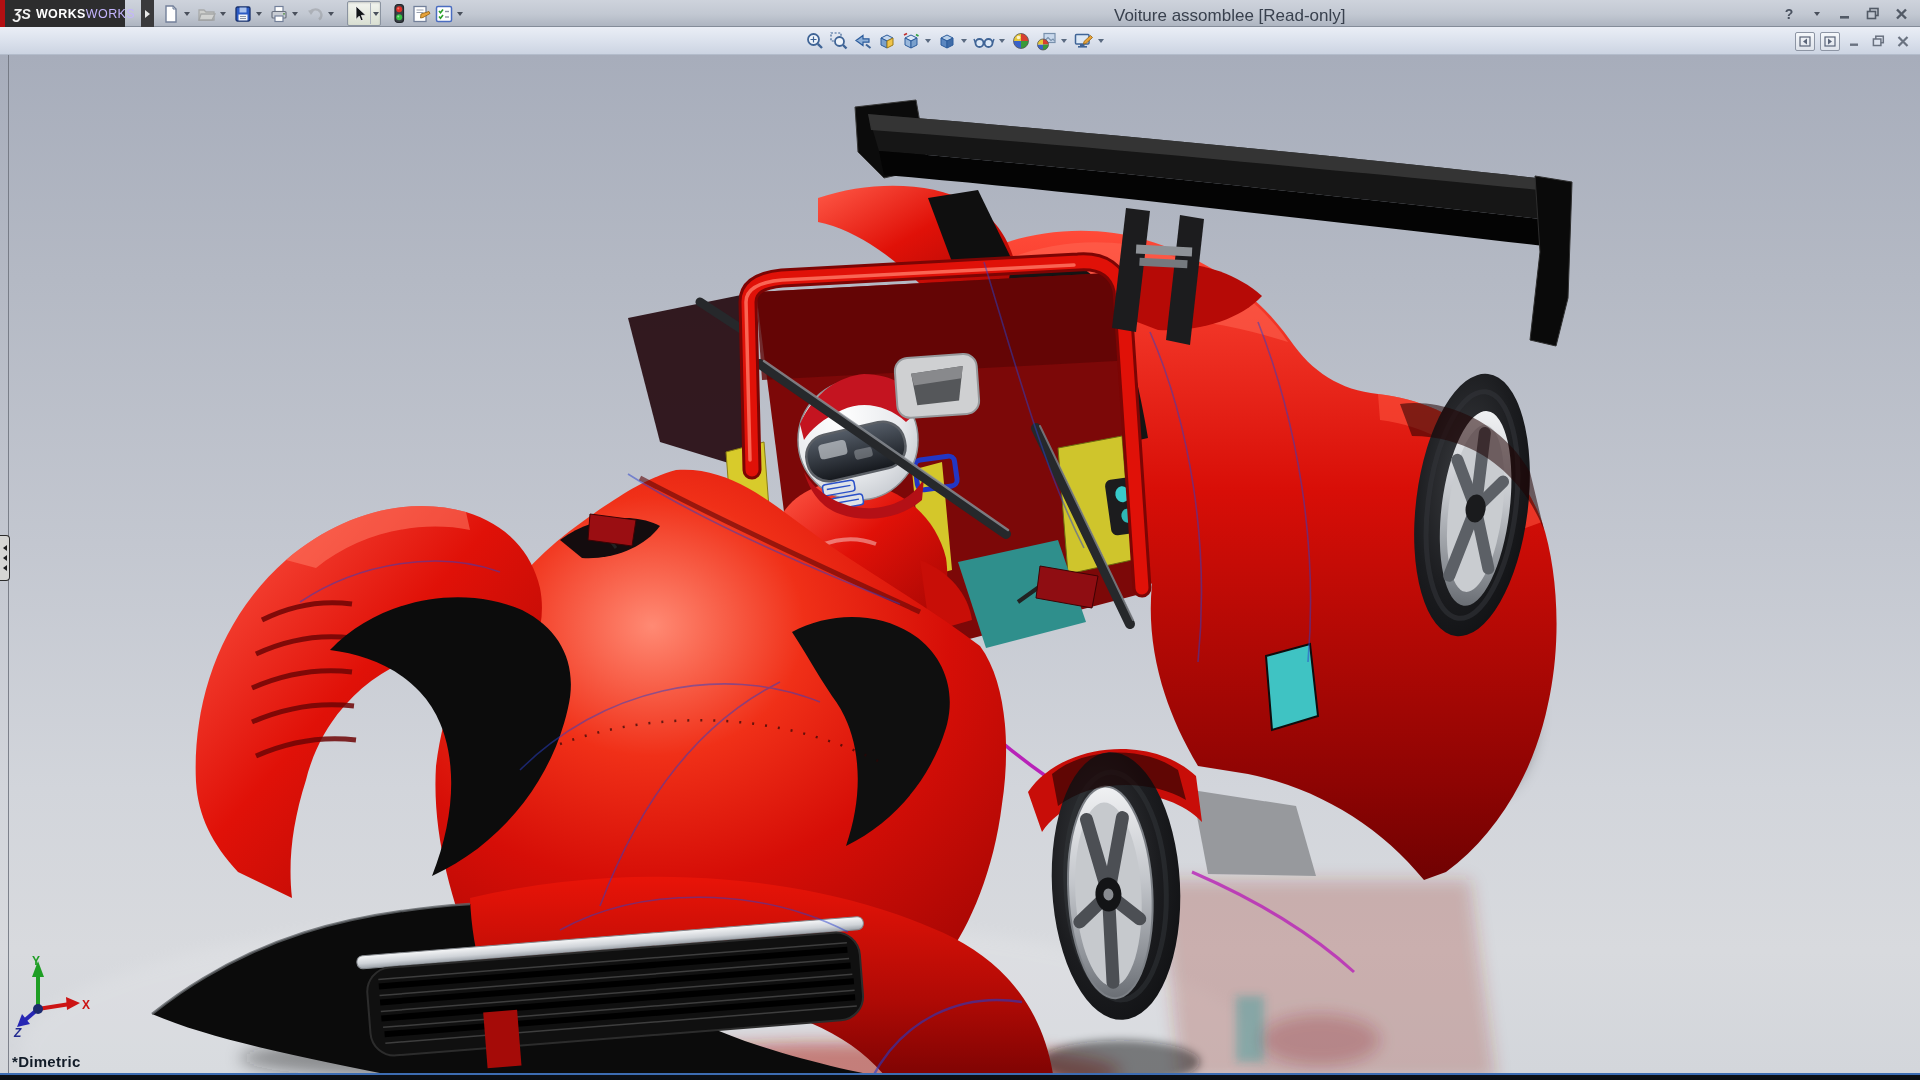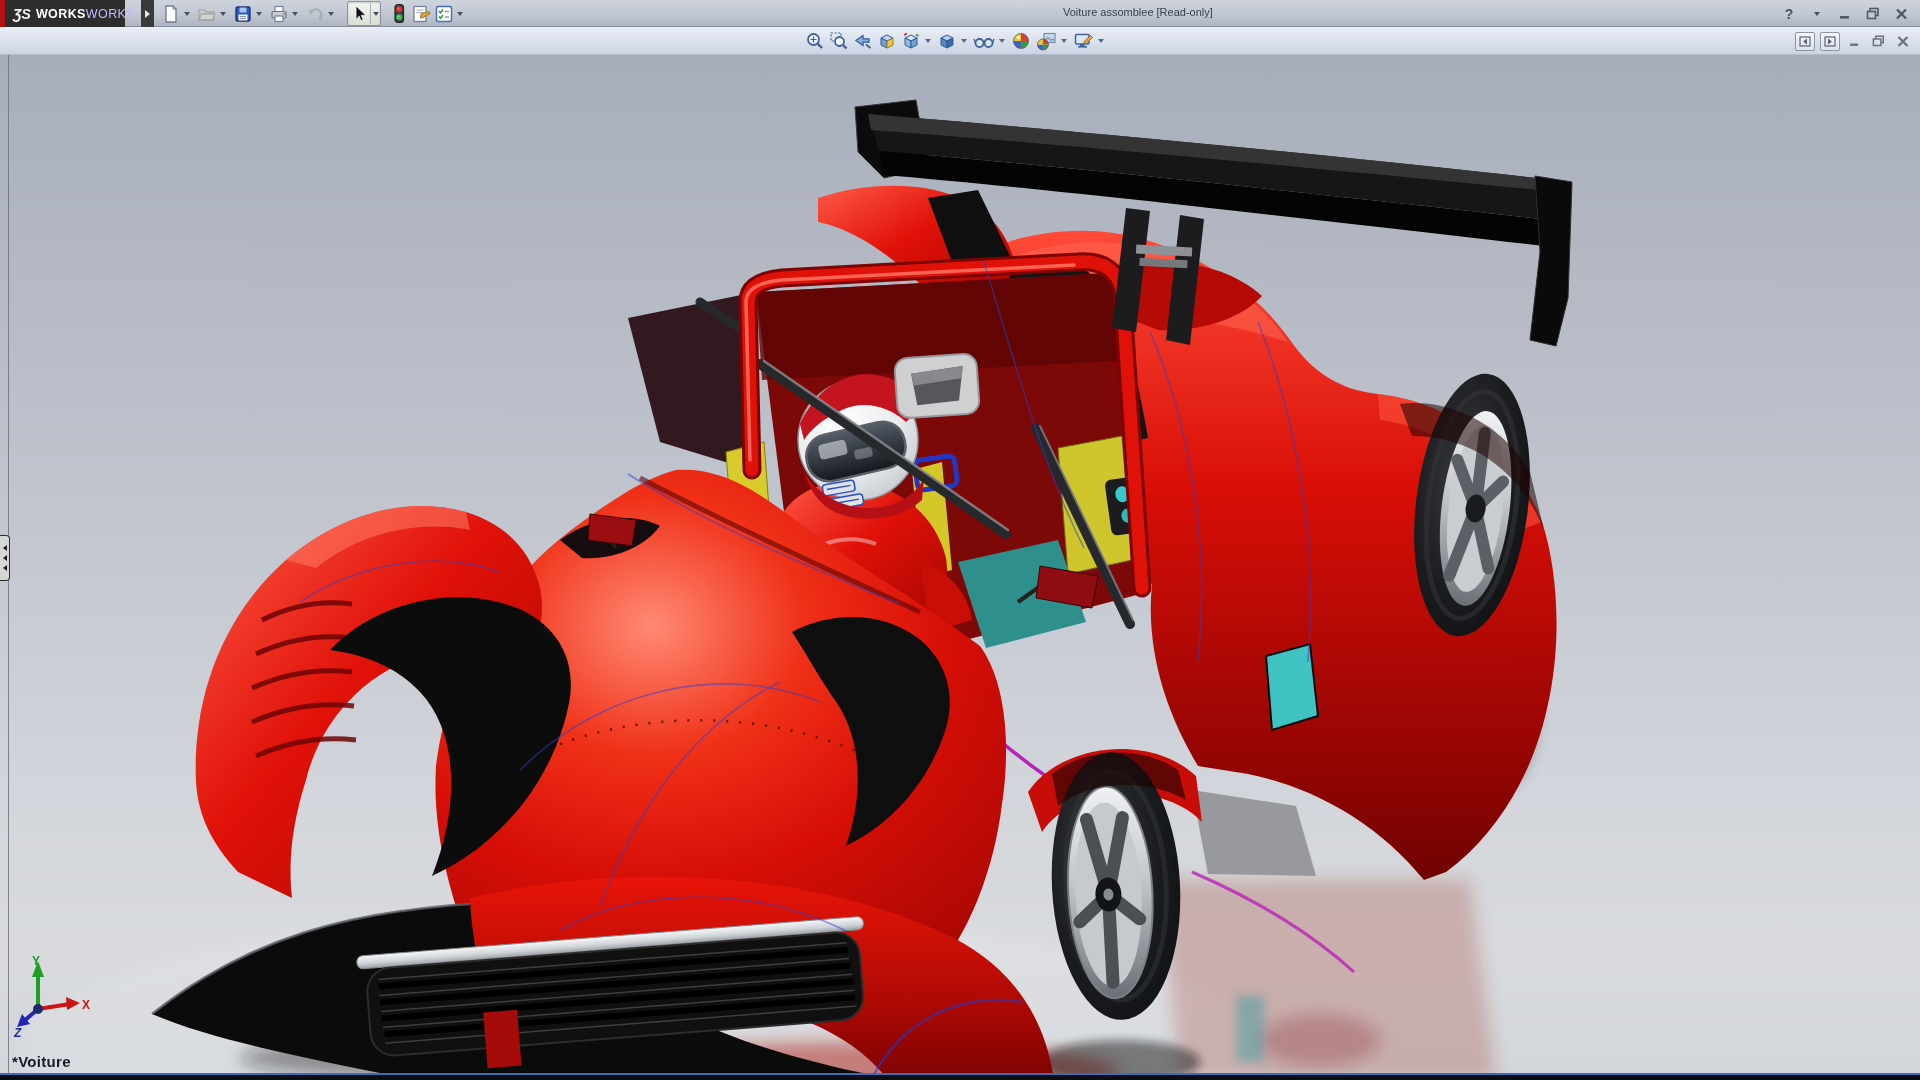--- a/index.html
+++ b/index.html
@@ -33,21 +33,21 @@
   .main-toolbar{position:absolute;left:160px;top:2px;height:23px;display:flex;align-items:center;}
   .tbtn{height:21px;display:flex;align-items:center;border-radius:2px;cursor:pointer;padding:0 1px;}
   .tbtn svg{display:block;}
   .tbtn.disabled{opacity:.45;filter:grayscale(.7);cursor:default;}
   .drop{width:9px;height:21px;display:flex;align-items:center;justify-content:center;cursor:pointer;margin-right:5px;}
   .drop i{width:0;height:0;border-left:3.5px solid transparent;border-right:3.5px solid transparent;border-top:4px solid #49505c;}
   .gap{width:7px;}
   .sel-box{display:flex;align-items:center;height:23px;background:linear-gradient(180deg,#f3f5f0,#d9dfd2);
     border:1px solid #8a93a0;border-radius:2px;box-shadow:inset 0 1px 2px rgba(0,0,0,.18);}
   .sel-box .drop{border-left:1px solid #aab1bc;margin-right:0;}
-  .title-text{position:absolute;left:1063px;top:6px;font-size:11px;color:#39414e;}
+  .title-text{position:absolute;left:1114px;top:6px;font-size:17px;color:#39414e;}
   .win-controls{position:absolute;right:8px;top:0;height:27px;display:flex;align-items:center;gap:6px;}
   .wc{width:22px;height:20px;display:flex;align-items:center;justify-content:center;cursor:pointer;color:#525a66;}
   .help-q{font-size:14px;font-weight:bold;color:#4a5260;}
   .mini-drop i{width:0;height:0;border-left:3px solid transparent;border-right:3px solid transparent;border-top:4px solid #49505c;}
   
   .menurow{position:absolute;left:0;top:27px;width:1920px;height:28px;
     background:linear-gradient(180deg,#eaeef6 0%,#dde3ee 45%,#ccd4e2 100%);
     border-bottom:1px solid #b3bccb;box-sizing:border-box;}
   .headsup{position:absolute;left:803px;top:2px;height:24px;display:flex;align-items:center;}
   .hbtn{height:22px;display:flex;align-items:center;justify-content:center;padding:0 2px;border-radius:2px;cursor:pointer;}
@@ -350,21 +350,21 @@
       <polygon points="26,8 20,24 32,24" fill="#1e9e24"></polygon>
       <text x="20" y="12" font-size="12" font-weight="bold" fill="#1e9e24">Y</text>
       <line x1="26" y1="56" x2="58" y2="51" stroke="#cc1414" stroke-width="4"></line>
       <polygon points="68,50 54,44 55,57" fill="#cc1414"></polygon>
       <text x="70" y="56" font-size="12" font-weight="bold" fill="#cc1414">X</text>
       <line x1="26" y1="56" x2="12" y2="68" stroke="#2626b4" stroke-width="4"></line>
       <polygon points="5,74 18,71 10,61" fill="#2626b4"></polygon>
       <text x="2" y="84" font-size="12" font-weight="bold" font-style="italic" fill="#222a90">Z</text>
       <circle cx="26" cy="56" r="5" fill="#1c2a6e"></circle>
     </svg>
-    <div class="view-label">*Voiture</div>
+    <div class="view-label">*Dimetric</div>
   </div>
 
   <div class="titlebar">
     <div class="red-strip"></div>
     <div class="brand">
       <span class="glyph">ƷS</span>
       <span class="b1">WORKS</span>
       <span class="b2">WORKS</span>
     </div>
     <div class="brand-arrow">

